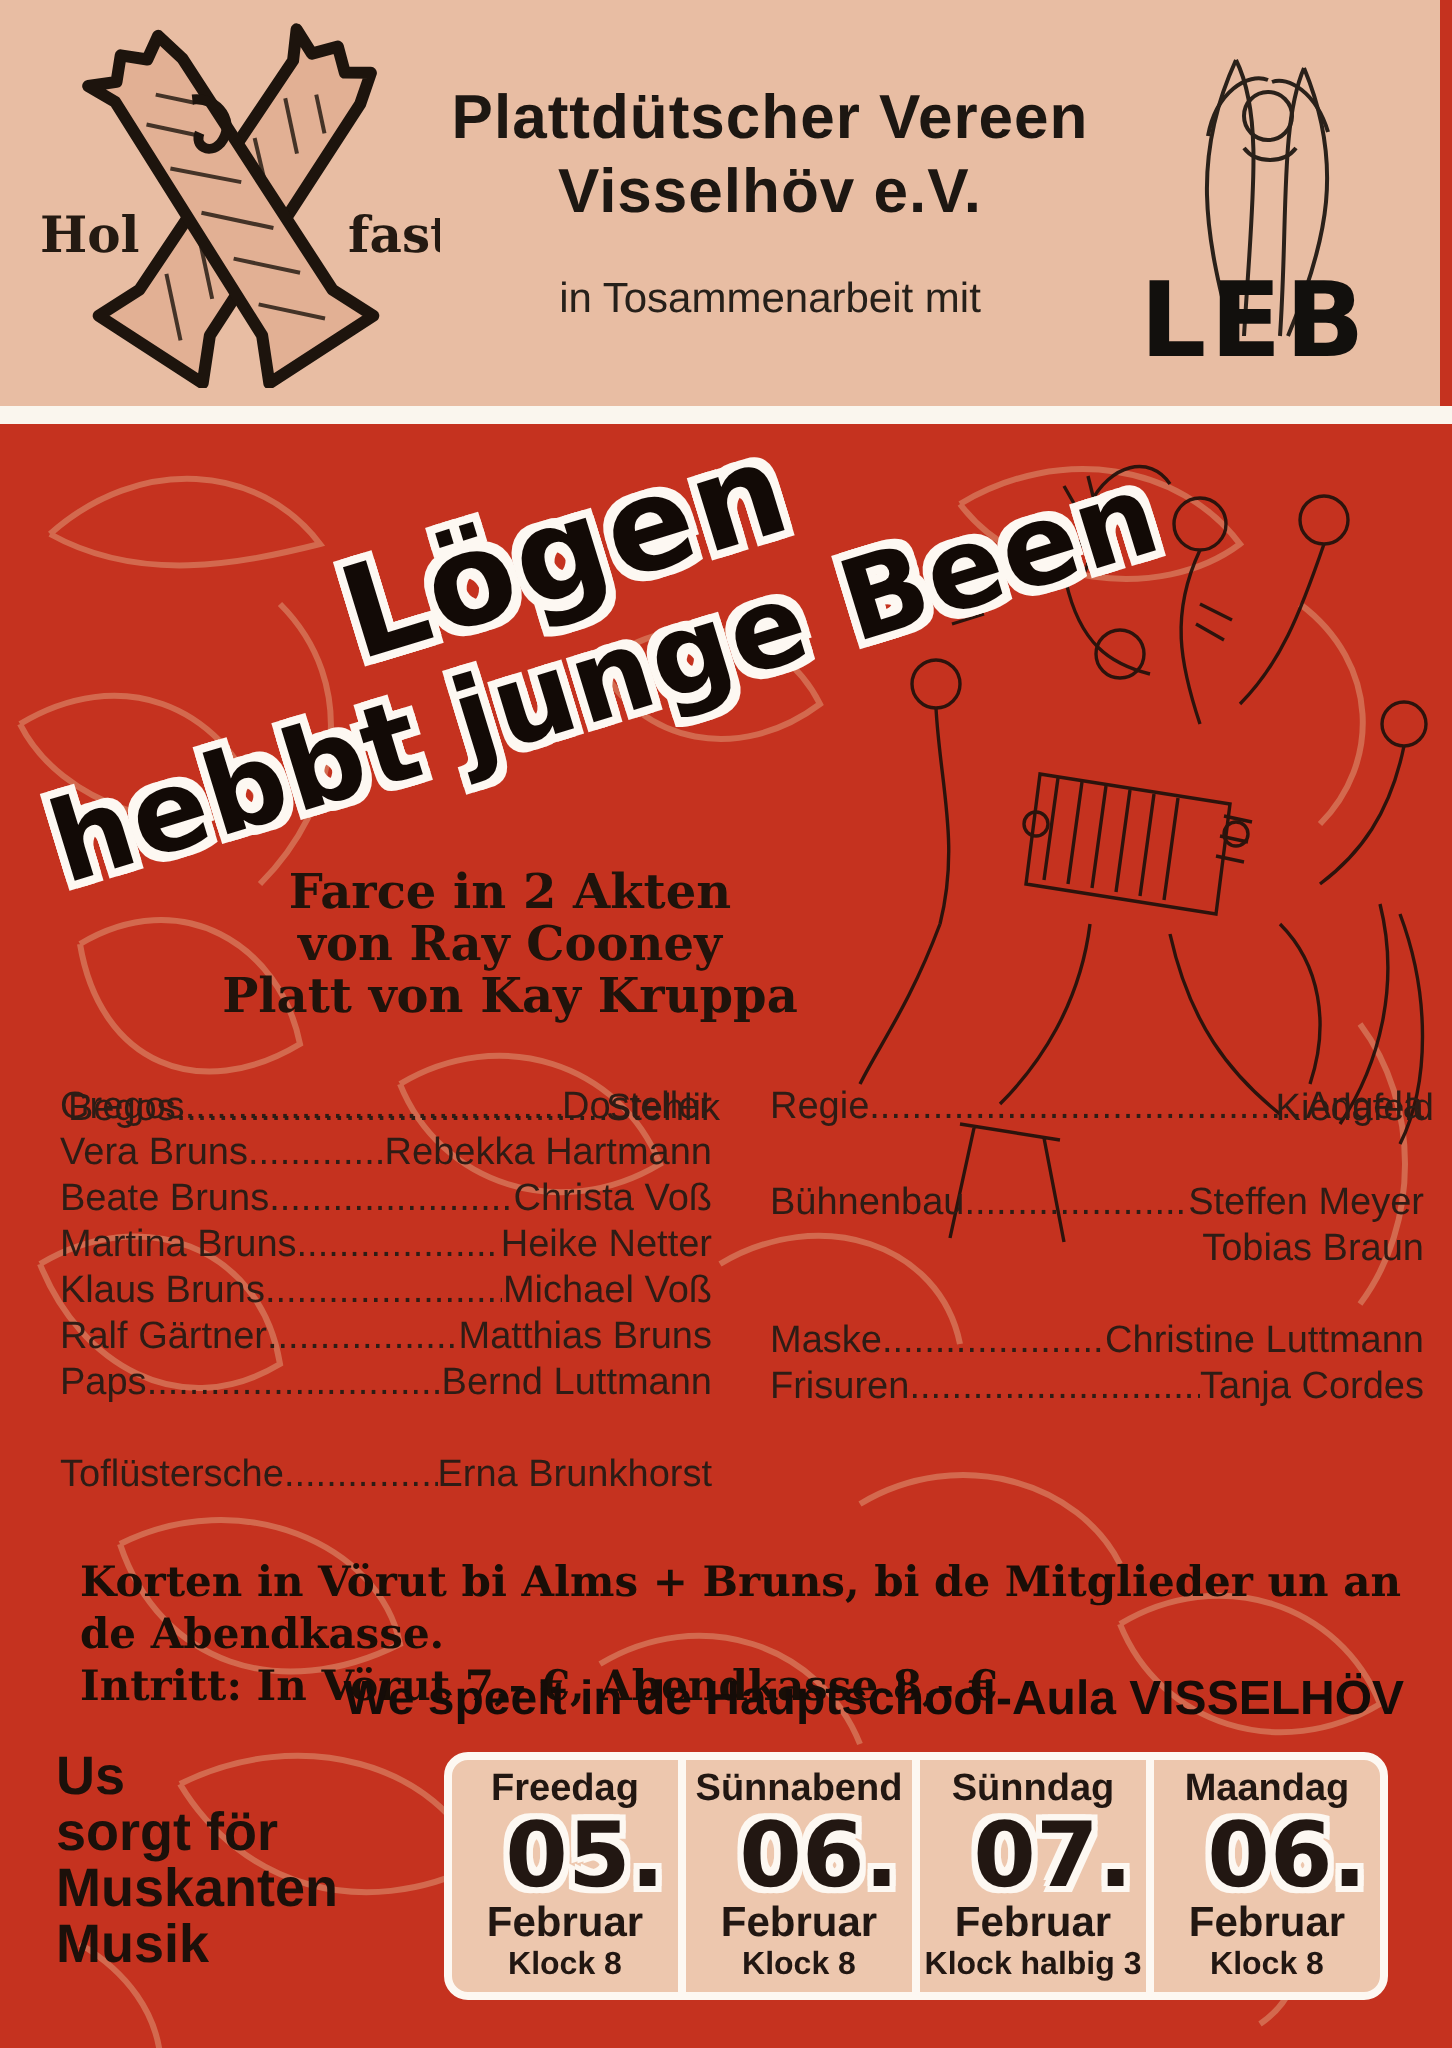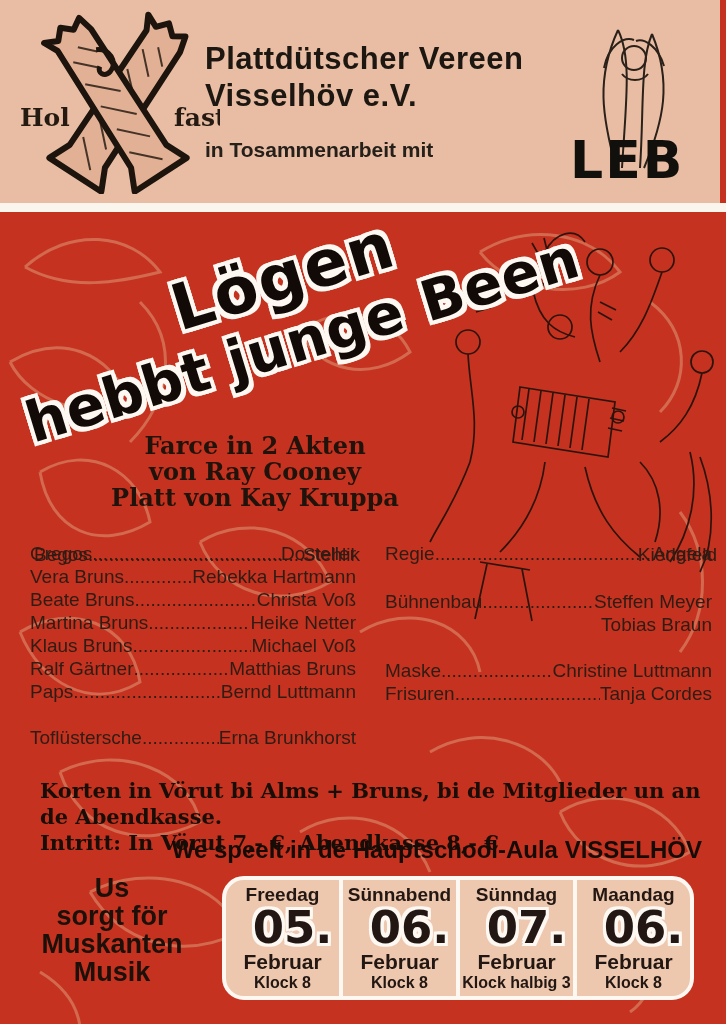--- a/index.html
+++ b/index.html
@@ -3,23 +3,23 @@
 <meta charset="utf-8">
 <style>
   html,body{margin:0;padding:0;background:#6b6b6b;}
   .poster{position:relative;width:726px;height:1024px;overflow:hidden;background:#c5321f;
           font-family:"Liberation Sans",sans-serif;}
   
   .hdr{position:absolute;left:0;top:0;width:726px;height:203px;background:#e8bda3;
        border-right:6px solid #c5321f;box-sizing:border-box;}
   .band{position:absolute;left:0;top:203px;width:726px;height:9px;background:#faf6ee;}
   .holfast{position:absolute;left:16px;top:10px;width:204px;height:184px;}
-  .orgblock{position:absolute;left:205px;top:40px;width:360px;color:#1d1712;}
+  .orgblock{position:absolute;left:205px;top:40px;width:360px;text-align:center;color:#1d1712;}
   .orgblock .l1,.orgblock .l2{font-size:31px;font-weight:bold;line-height:37px;letter-spacing:.5px;}
-  .coop{margin-top:24px;font-size:21px;font-weight:700;color:#26201a;}
+  .coop{margin-top:24px;font-size:21px;font-weight:400;color:#26201a;}
   .leb{position:absolute;right:8px;top:16px;width:160px;height:172px;}
   
   .main{position:absolute;left:0;top:212px;width:726px;height:812px;background:#c5321f;}
   .sketch{position:absolute;left:0;top:0;width:726px;height:812px;}
   
   .titlegrp{position:absolute;left:0;top:28px;width:585px;transform:rotate(-17deg);
             text-align:center;color:#120a06;font-weight:bold;
             font-family:"DejaVu Sans",sans-serif;}
   .titlegrp .t1{font-size:64px;line-height:70px;letter-spacing:2px;}
   .titlegrp .t2{font-size:56px;line-height:64px;letter-spacing:1px;}
@@ -41,25 +41,25 @@
   .overlap .ghost{left:4px;top:1px;width:100%;}
   .gap1{margin-top:23px;}
   .gap2{margin-top:25px;}
   .nameWrap{position:relative;white-space:nowrap;}
   .nameWrap .under{position:absolute;right:-5px;top:1px;text-align:center;}
   
   .tickets{position:absolute;left:40px;top:566px;font-family:"DejaVu Serif",serif;
            font-weight:bold;font-size:21px;line-height:26px;color:#190e07;}
   .venue{position:absolute;left:0;right:24px;top:624px;text-align:right;
          font-weight:bold;font-size:24px;color:#150c08;}
-  .music{position:absolute;left:28px;top:662px;width:168px;text-align:center;
+  .music{position:absolute;left:28px;top:662px;width:168px;
          font-weight:bold;font-size:27px;line-height:28px;color:#1c100a;}
   
   .dates{position:absolute;left:222px;top:664px;width:472px;height:124px;box-sizing:border-box;
-         background:#edc7ae;border:4px solid #fdf8f2;border-radius:22px;display:flex;overflow:hidden;}
+         background:#edc7ae;border:4px solid #fdf8f2;border-radius:12px;display:flex;overflow:hidden;}
   .dcard{flex:1;display:flex;flex-direction:column;align-items:center;justify-content:center;
          color:#221712;padding:2px 0;}
   .dcard + .dcard{border-left:4px solid #fdf8f2;}
   .dday{font-size:19px;font-weight:bold;line-height:22px;}
   .dnum{font-family:"DejaVu Sans",sans-serif;font-size:45px;font-weight:bold;line-height:44px;
         text-shadow:-3px -3px 0 #fdf8f2,3px -3px 0 #fdf8f2,-3px 3px 0 #fdf8f2,3px 3px 0 #fdf8f2,
         -3px 0 0 #fdf8f2,3px 0 0 #fdf8f2,0 -3px 0 #fdf8f2,0 3px 0 #fdf8f2;padding-left:20px;}
   .dmon{font-size:21px;font-weight:bold;line-height:23px;}
   .dtime{font-size:16px;font-weight:bold;line-height:19px;}
 </style>

